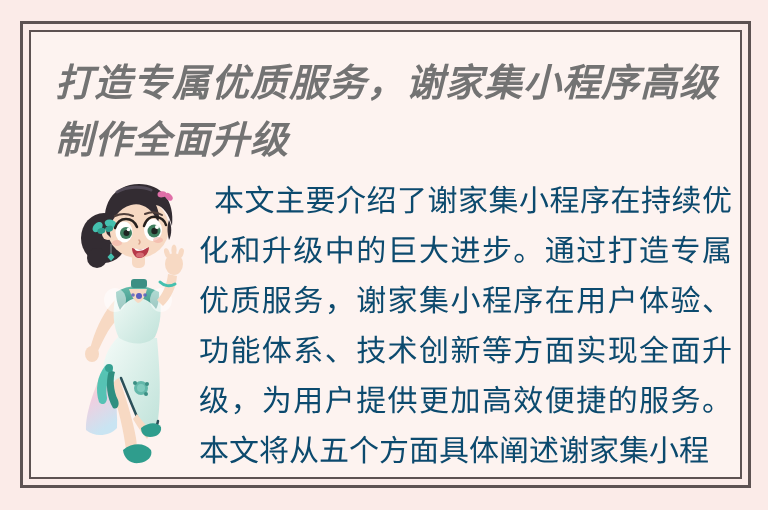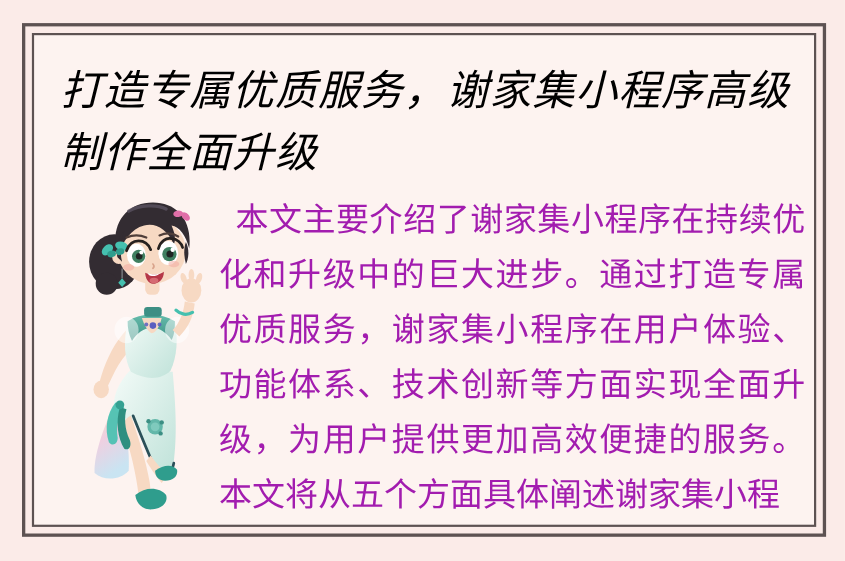--- a/index.html
+++ b/index.html
@@ -22,40 +22,40 @@
     border: 2px solid #5d5252;
     box-sizing: border-box;
     background: #fdf3f0;
     padding: 22px 8px 0 24px;
     overflow: hidden;
   }
   h1.title {
     margin: 0;
     font-family: "DejaVu Serif", serif;
     font-style: italic;
-    font-weight: 400;
+    font-weight: 700;
     font-size: 38px;
     line-height: 57px;
     letter-spacing: 1px;
-    color: #000000;
+    color: #737373;
   }
   figure.mascot {
     float: left;
     width: 140px; height: 292px;
     margin: 8px 4px 0 0;
     padding: 0;
   }
   p.body-text {
     margin: 8px 0 0 0;
     font-size: 30px;
     line-height: 50px;
     letter-spacing: 0;
     text-align: justify;
     text-indent: 15px;
-    color: #a21caf;
+    color: #0c4a6e;
   }
 </style>
 </head>
 <body>
 
 <div class="frame-outer">
   <div class="frame-inner">
 
     <h1 class="title">打造专属优质服务，谢家集小程序高级制作全面升级</h1>
 

